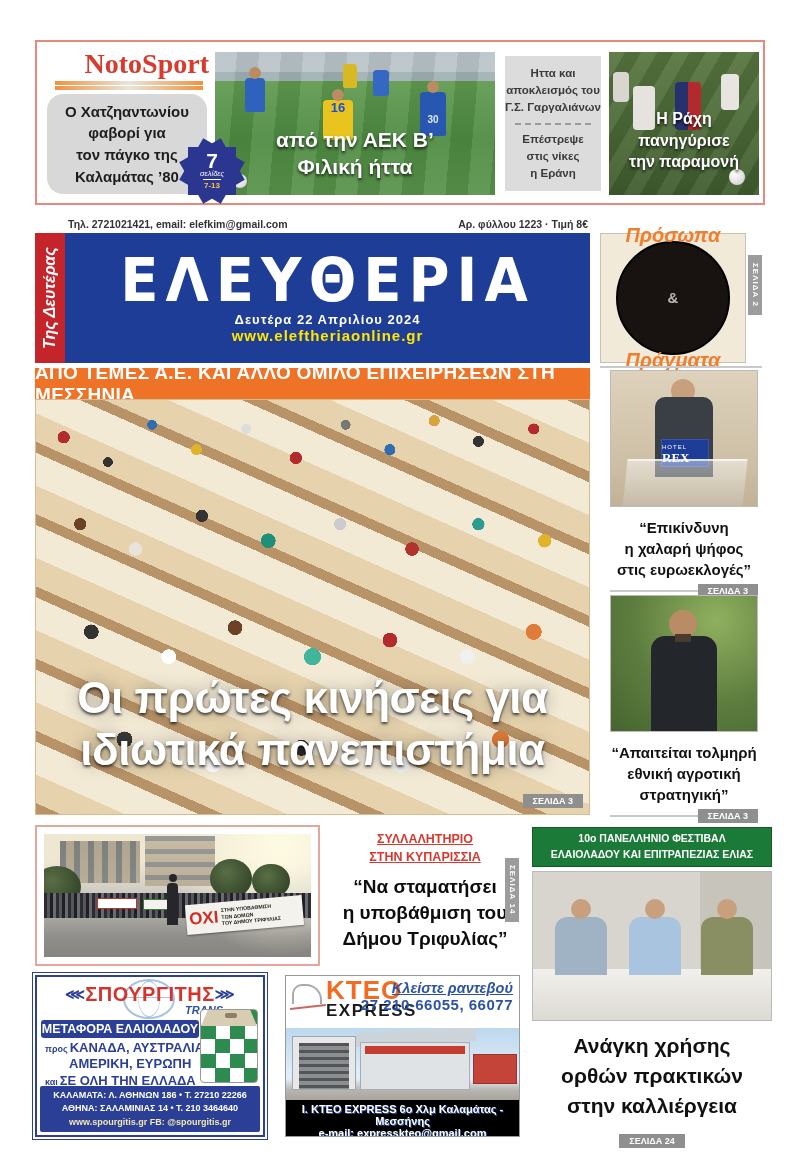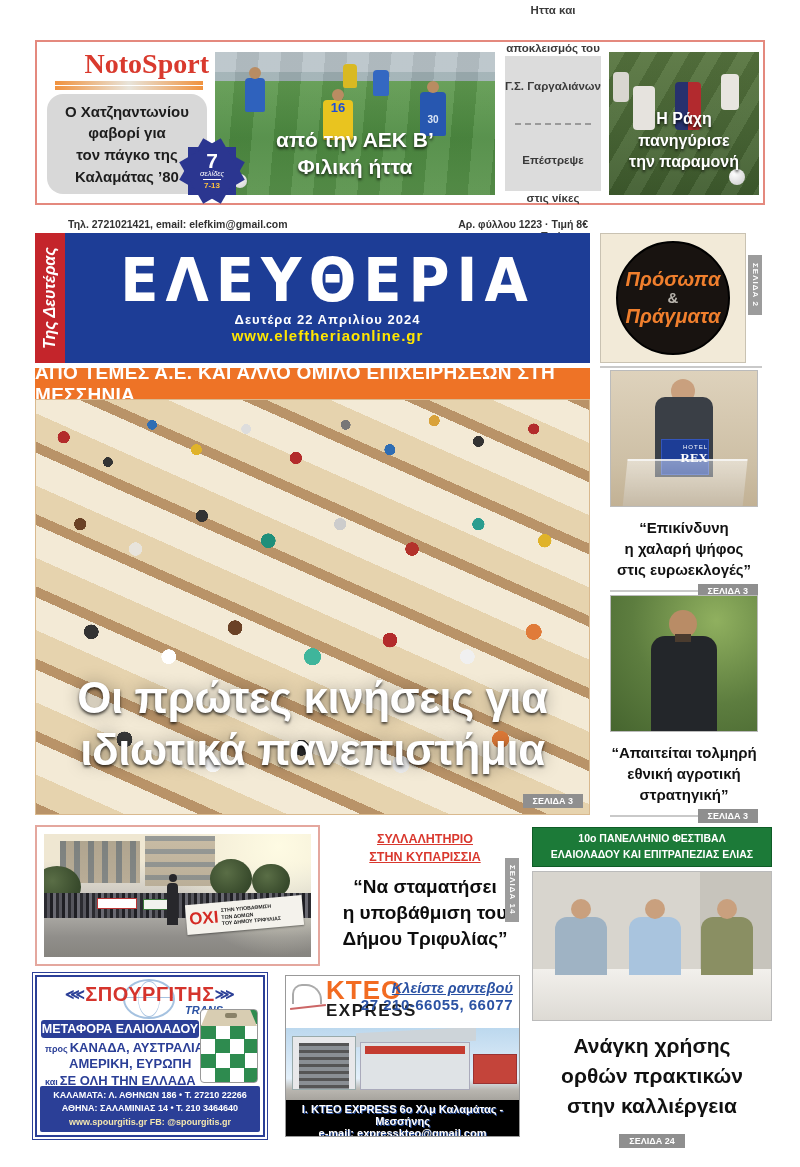--- a/index.html
+++ b/index.html
@@ -38,21 +38,21 @@
   .p-b2 { width:20px; height:34px; left:30px; top:26px; background:#2f62bd; }
   .p-b3 { width:16px; height:26px; left:158px; top:18px; background:#3468c2; }
   .p-y2 { width:14px; height:24px; left:128px; top:12px; background:#d9b922; }
   .head { position:absolute; width:12px; height:12px; border-radius:50%; background:#b98c62; }
   .ball1 { position:absolute; left:18px; top:122px; width:14px; height:14px; border-radius:50%;
            background:radial-gradient(circle at 35% 30%,#fff,#cfcfcf); }
   .cap1 { position:absolute; left:0; right:0; top:74px; text-align:center; color:#fff; font-weight:bold;
           font-size:21px; line-height:1.3; text-shadow:0 2px 3px rgba(0,0,0,.75); }
   .gbox { position:absolute; left:468px; top:14px; width:96px; height:135px; background:#dcdcdc;
           display:flex; flex-direction:column; justify-content:center; text-align:center;
-          font-size:11.5px; font-weight:600; color:#3a3a3a; line-height:1.5;gap:21px; }
+          font-size:11.5px; font-weight:600; color:#3a3a3a; line-height:1.5; }
   .gbox .dash { border-top:2px dashed #9a9a9a; margin:6px 10px; }
   .ph2 { position:absolute; left:572px; top:10px; width:150px; height:143px; overflow:hidden;
          background:linear-gradient(180deg,#57753f,#4a6836 60%,#3f5c2e); }
   .ph2 .mow { position:absolute; inset:0;
       background:repeating-linear-gradient(120deg, rgba(255,255,255,.06) 0 14px, rgba(0,0,0,.08) 14px 28px); }
   .p2 { position:absolute; border-radius:4px; }
   .p2.a { width:26px; height:48px; left:66px; top:30px; background:linear-gradient(90deg,#27316e 50%,#b22a2e 50%); }
   .p2.b { width:22px; height:44px; left:24px; top:34px; background:#e6e3de; }
   .p2.c { width:18px; height:36px; left:112px; top:22px; background:#e8e5e0; }
   .p2.d { width:16px; height:30px; left:4px; top:20px; background:#d9d6d0; }
@@ -71,21 +71,21 @@
              writing-mode:vertical-rl; transform:rotate(180deg); font-weight:bold; font-style:italic; font-size:16px; }
   .mblue { flex:1; background:#1d3d96; display:flex; flex-direction:column; align-items:center; justify-content:center; }
   .mtitle { color:#fff; font-family:"DejaVu Sans", sans-serif; font-weight:bold; font-size:56px;
             letter-spacing:7px; line-height:1; transform:scaleY(1.08); }
   .mdate { color:#fff; font-weight:bold; font-size:13px; margin-top:4px; letter-spacing:1px; }
   .msite { color:#ffe600; font-weight:bold; font-size:15px; letter-spacing:1px; }
 
   .prosopa { position:absolute; left:600px; top:233px; width:146px; height:130px; background:#f2ead8;
              border:1px solid #c9c2b2; display:flex; align-items:center; justify-content:center; }
   .pcircle { width:114px; height:114px; border-radius:50%; background:#181310; border:2px solid #000;
-             display:flex; flex-direction:column; align-items:center; justify-content:center; line-height:1.05; }
+             display:flex; flex-direction:column; align-items:center; justify-content:center; line-height:1.05;gap:44px; }
   .pcircle .o { color:#f07f2d; font-weight:bold; font-style:italic; font-size:20px; }
   .pcircle .amp { color:#b9b5ae; font-weight:bold; font-size:15px; }
   .vtab { position:absolute; background:#9c9c9c; color:#fff; font-weight:bold; font-size:8px;
           writing-mode:vertical-rl; text-align:center; letter-spacing:1px; padding:6px 2px; }
   .tab2 { left:748px; top:255px; width:14px; height:60px; }
 
   
   .kicker { position:absolute; left:35px; top:368px; width:555px; height:31px; background:#ee7326;
             color:#fff; font-weight:bold; font-size:19px; display:flex; align-items:center; justify-content:center;
             letter-spacing:.3px; }
@@ -131,22 +131,22 @@
   .badge { background:#8f8f8f; color:#fff; font-size:9px; font-weight:bold; padding:2px 10px; }
   .lead .badge { position:absolute; right:6px; bottom:6px; }
 
   
   .rule { position:absolute; left:600px; width:162px; border-top:2px solid #c9c9c9; }
   .side { position:absolute; left:610px; width:148px; }
   .sphoto { width:148px; height:137px; border:1px solid #bbb; position:relative; overflow:hidden; }
   .s1bg { background:linear-gradient(180deg,#ded2bc,#cdbfa5 70%,#c2b194); }
   .fig1 { position:absolute; left:44px; top:26px; width:58px; height:80px; background:#3a3f46; border-radius:10px 10px 0 0; }
   .fig1h { position:absolute; left:60px; top:8px; width:24px; height:24px; border-radius:50%; background:#c9a07e; }
-  .rex { position:absolute; left:50px; top:68px; width:48px; height:36px; background:#1d3d96;
-         border:1px solid #3355bb; color:#fff; text-align:right; line-height:1.1; padding-top:4px; }
+  .rex { position:absolute; left:50px; top:68px; width:48px; height:28px; background:#1d3d96;
+         border:1px solid #3355bb; color:#fff; text-align:left; line-height:1.1; padding-top:4px; }
   .rex .h { font-size:6px; letter-spacing:1px; }
   .rex .x { font-size:13px; font-weight:bold; font-family:"Liberation Serif", serif; }
   .lectern { position:absolute; left:14px; top:88px; width:120px; height:50px;
              background:linear-gradient(180deg, rgba(255,255,255,.45), rgba(200,200,200,.3));
              border-top:2px solid rgba(255,255,255,.8); transform:skewX(-6deg); }
   .s2bg { background:radial-gradient(circle at 72% 18%, #90b05f, #5d7d3f 55%, #46652f); }
   .fig2 { position:absolute; left:40px; top:40px; width:66px; height:98px; background:#23262a; border-radius:14px 14px 0 0; }
   .fig2h { position:absolute; left:58px; top:14px; width:28px; height:28px; border-radius:50%; background:#b98c66; }
   .fig2b { position:absolute; left:64px; top:38px; width:16px; height:8px; background:#4a3b2e; }
   .squote { margin-top:10px; text-align:center; font-size:15px; font-weight:bold; color:#111; line-height:1.4; }

